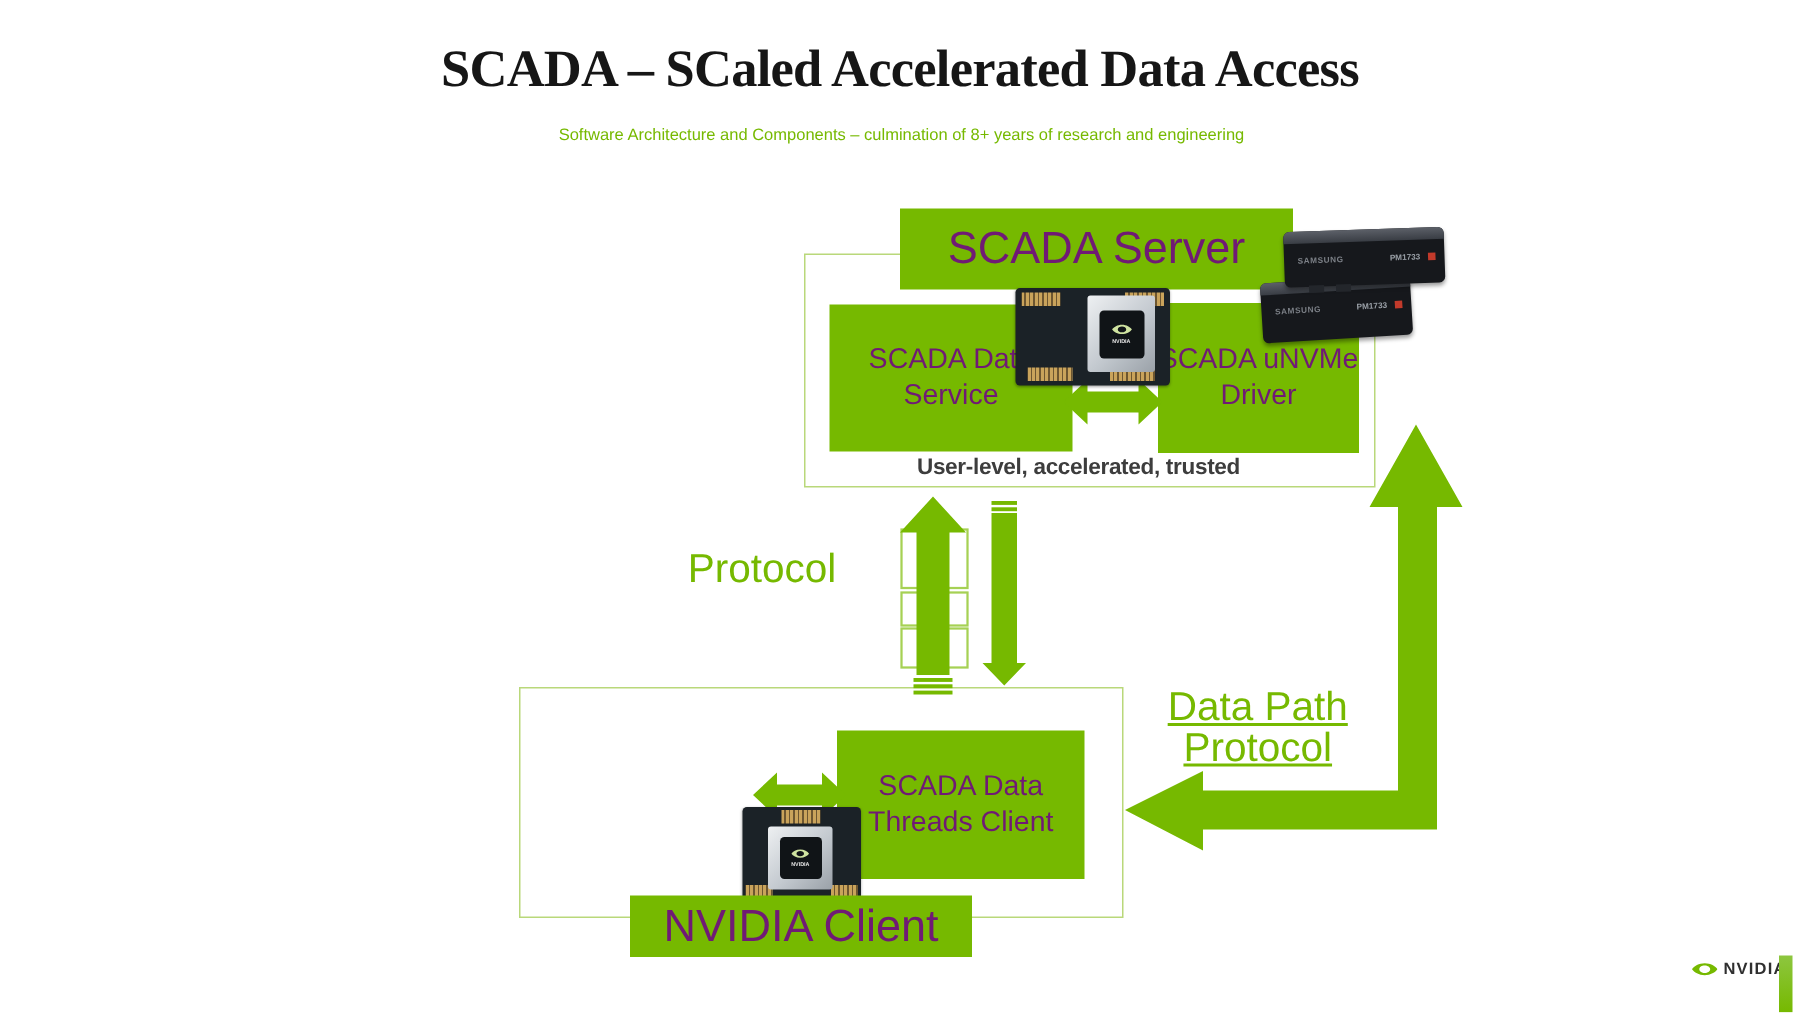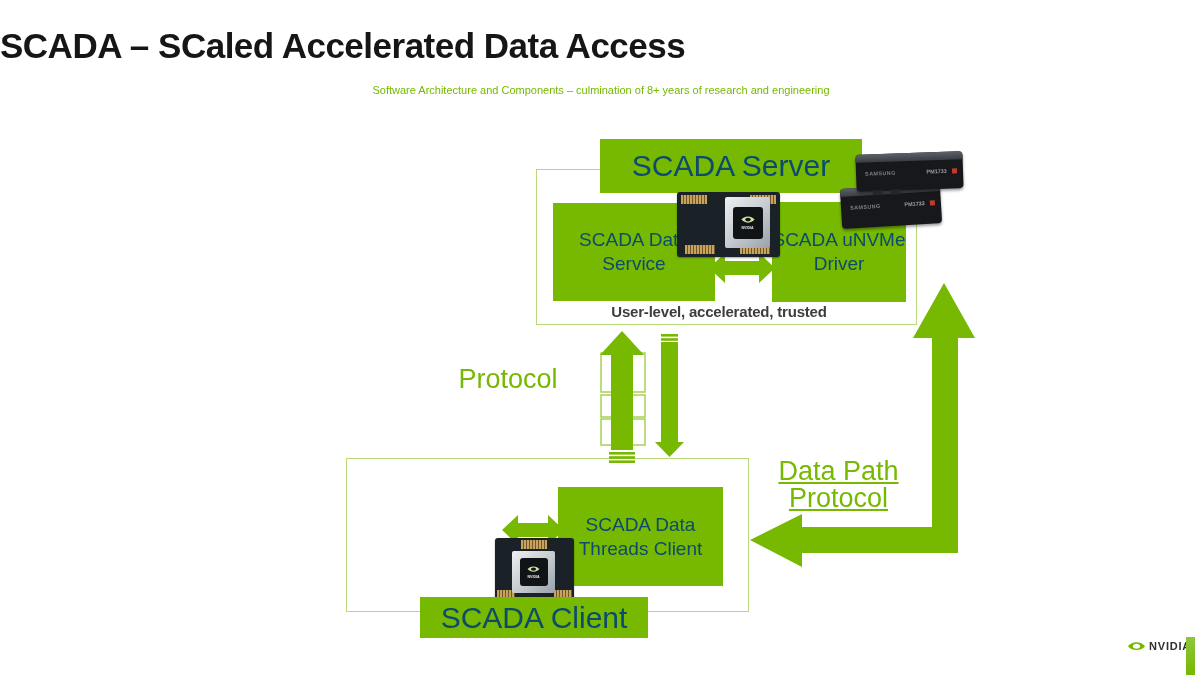--- a/index.html
+++ b/index.html
@@ -4,37 +4,37 @@
 <style>
   * { margin:0; padding:0; box-sizing:border-box; }
   html, body { background:#ffffff; }
   #slide {
     position:relative; width:1200px; height:675px; background:#ffffff;
     font-family:"Liberation Sans","DejaVu Sans",sans-serif; overflow:hidden;
   }
   .abs { position:absolute; }
 
   
-  #title { top:26px; left:0; width:1200px; text-align:left;
-    font-size:35px; font-weight:700; color:var(--title-text); letter-spacing:-0.5px; }
+  #title { top:26px; left:0; width:1200px; text-align:center;
+    font-size:35px; font-weight:700; color:var(--title-text); letter-spacing:-0.5px;font-family:Liberation Serif, serif; }
   #subtitle { top:84px; left:1px; width:1200px; text-align:center;
     font-size:11px; color:var(--green); }
 
   
   .frame { position:absolute; background:#fff; border:1.5px solid var(--border-green); }
   #server-frame { left:536px; top:169px; width:381px; height:156px; z-index:1; }
   #client-frame { left:346px; top:458px; width:403px; height:154px; z-index:1; }
 
   .note { position:absolute; z-index:2; font-size:15px; font-weight:700;
     color:var(--note-text); text-align:center; letter-spacing:-0.2px; }
   #server-note { left:594px; top:303px; width:250px; }
   #client-note { left:389px; top:466px; width:250px; }
 
   
-  .gbox { position:absolute; background:var(--green); color:#0c4a6e; z-index:3;
+  .gbox { position:absolute; background:var(--green); color:#701a75; z-index:3;
     display:flex; flex-direction:column; align-items:center; justify-content:center;
     text-align:center; }
   .gbox .bl { font-size:19px; line-height:24px; }
   #server-title-box { left:600px; top:139px; width:262px; height:54px; }
   #client-title-box { left:420px; top:597px; width:228px; height:41px; z-index:6; }
   .big-label { font-size:30px; line-height:30px; }
   #data-service-box { left:553px; top:203px; width:162px; height:98px; }
   #unvme-box       { left:772px; top:202px; width:134px; height:100px; }
   #gpu-threads-box { left:362px; top:487px; width:138px; height:99px; }
   #service-client-box { left:558px; top:487px; width:165px; height:99px; }
@@ -188,21 +188,21 @@
       <div class="chip-badge">
         <svg width="13" height="8" viewBox="0 0 22 15">
           <path fill-rule="evenodd" style="fill:#cfe3a0" d="M11 2.6C6 2.6 1.8 5.2 0 7.7c1.8 2.5 6 5.1 11 5.1s9.2-2.6 11-5.1C20.2 5.2 16 2.6 11 2.6zm0 1.9c2.6 0 4.7 1.5 4.7 3.2 0 1.8-2.1 3.2-4.7 3.2S6.3 9.5 6.3 7.7 8.4 4.5 11 4.5z"></path>
         </svg>
         <span class="chip-word">NVIDIA</span>
       </div>
     </div>
   </div>
 
   <div class="gbox big-label" id="client-title-box">
-    <span>SCADA Client</span>
+    <span>NVIDIA Client</span>
   </div>
 
   <div class="path-label" id="data-label">
     <div>Data Path</div>
     <div>Protocol</div>
   </div>
 
   <svg class="arrow-svg" id="datapath-arrow-svg" width="235" height="296">
     <polygon points="199,5 230,60 213,60 213,275 57,275 57,289 5,262 57,236 57,249 187,249 187,60 168,60" style="fill:var(--green)"></polygon>
   </svg>

